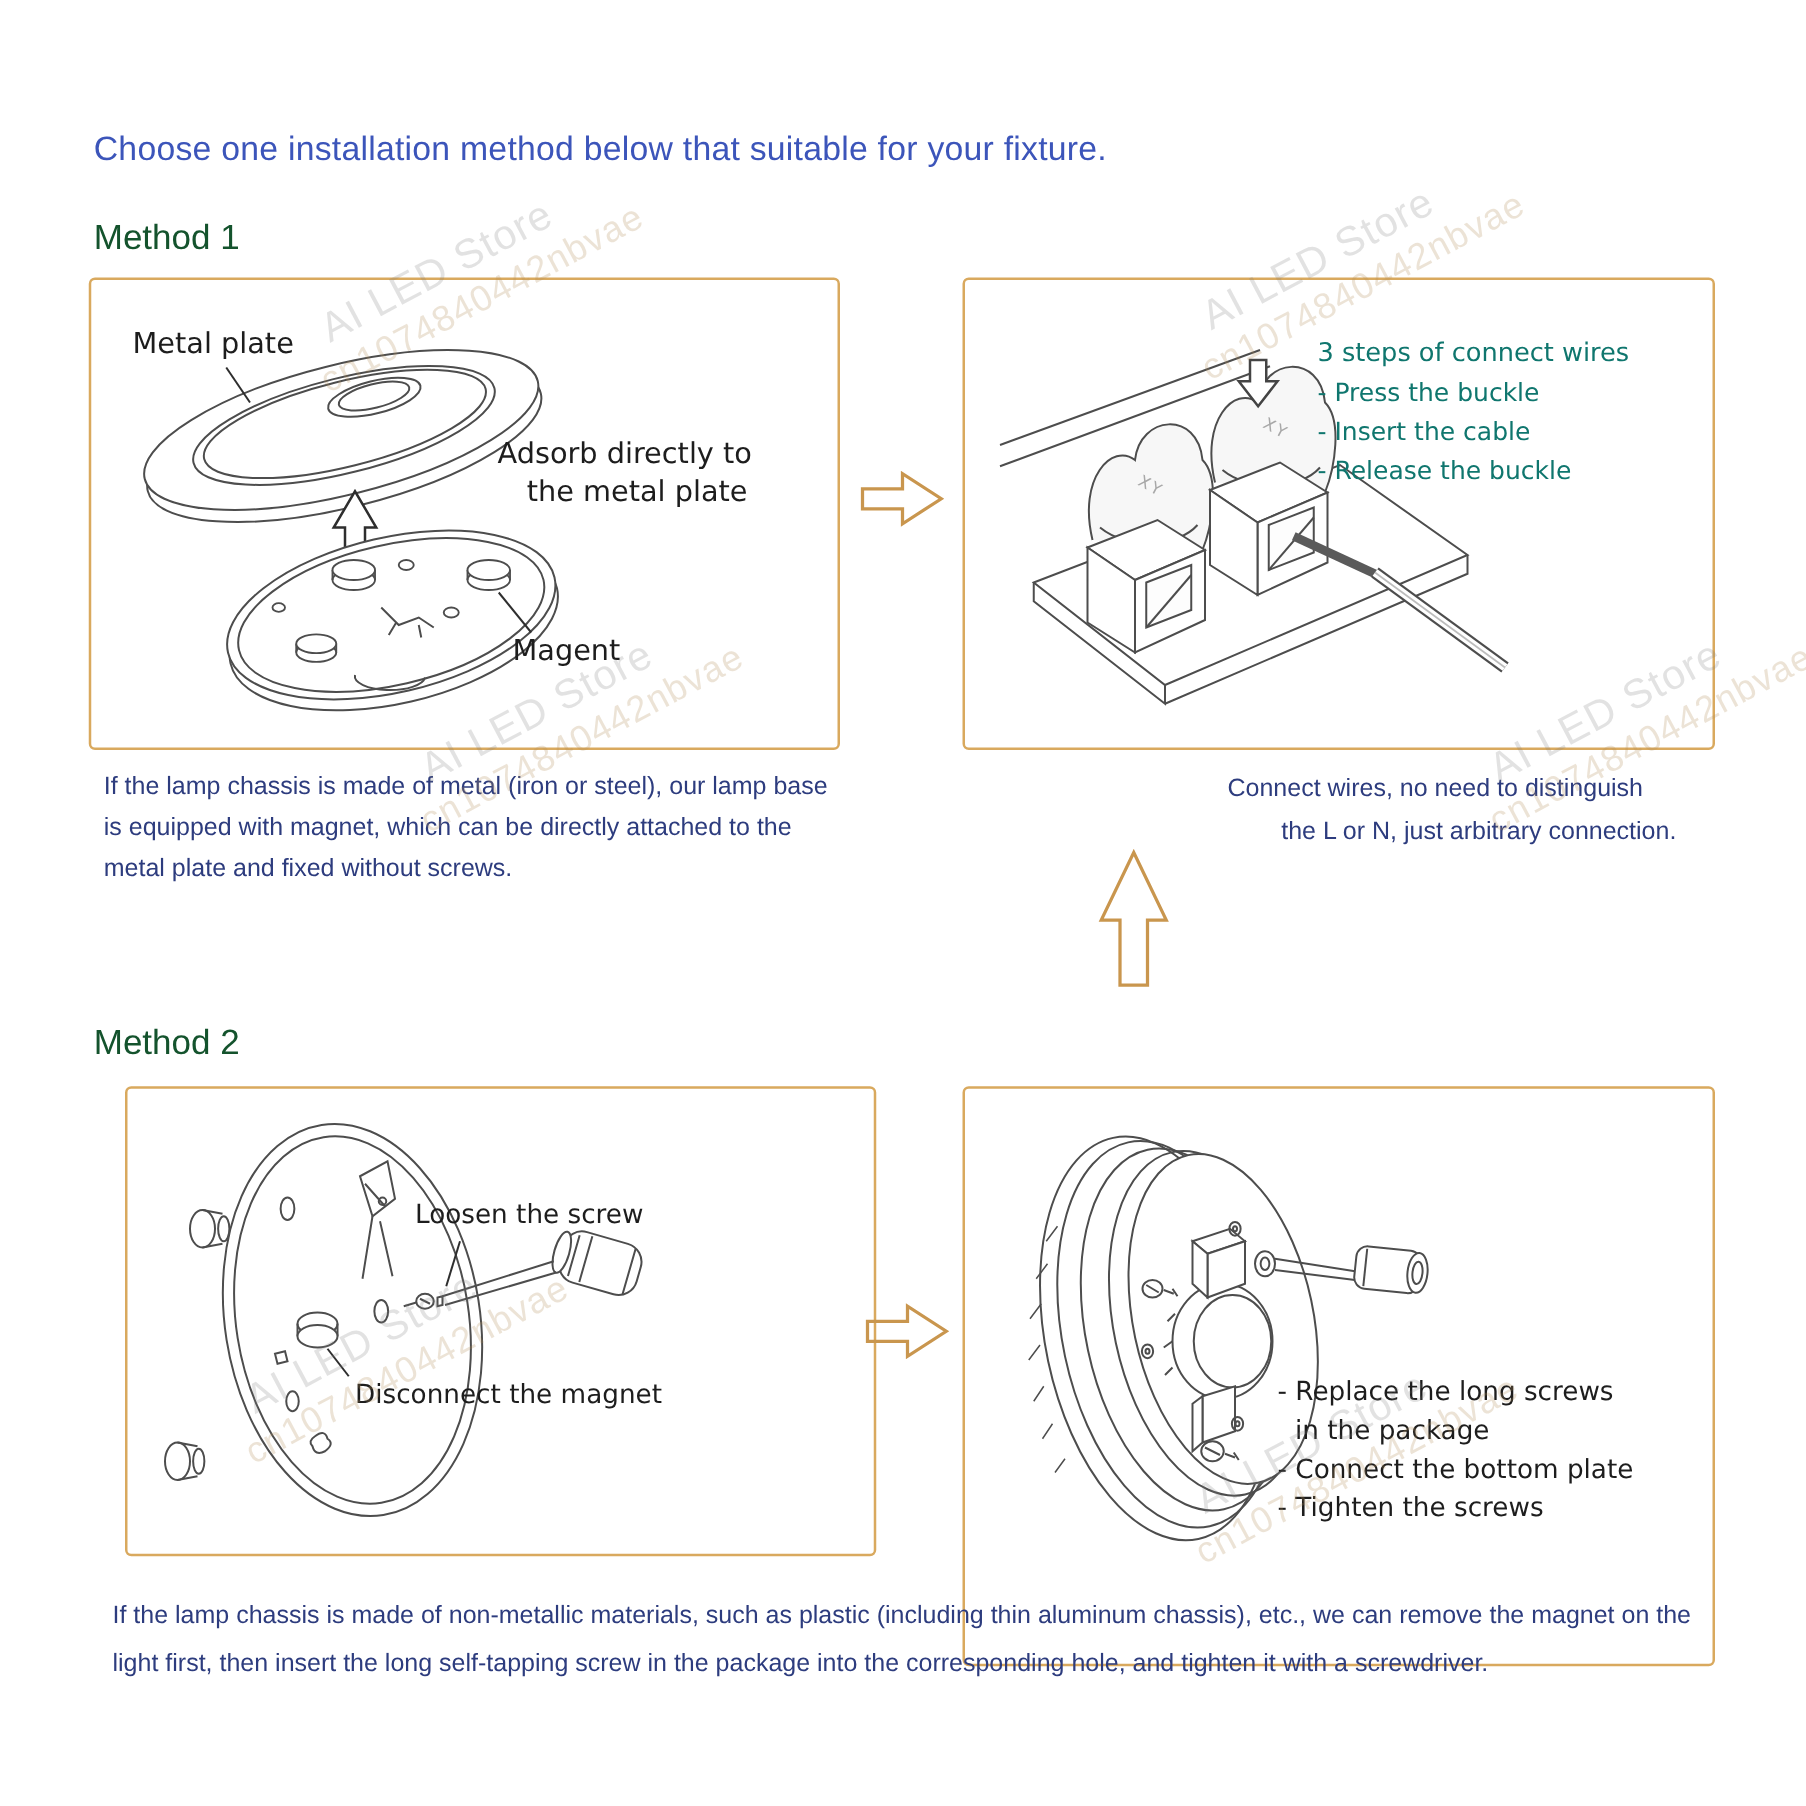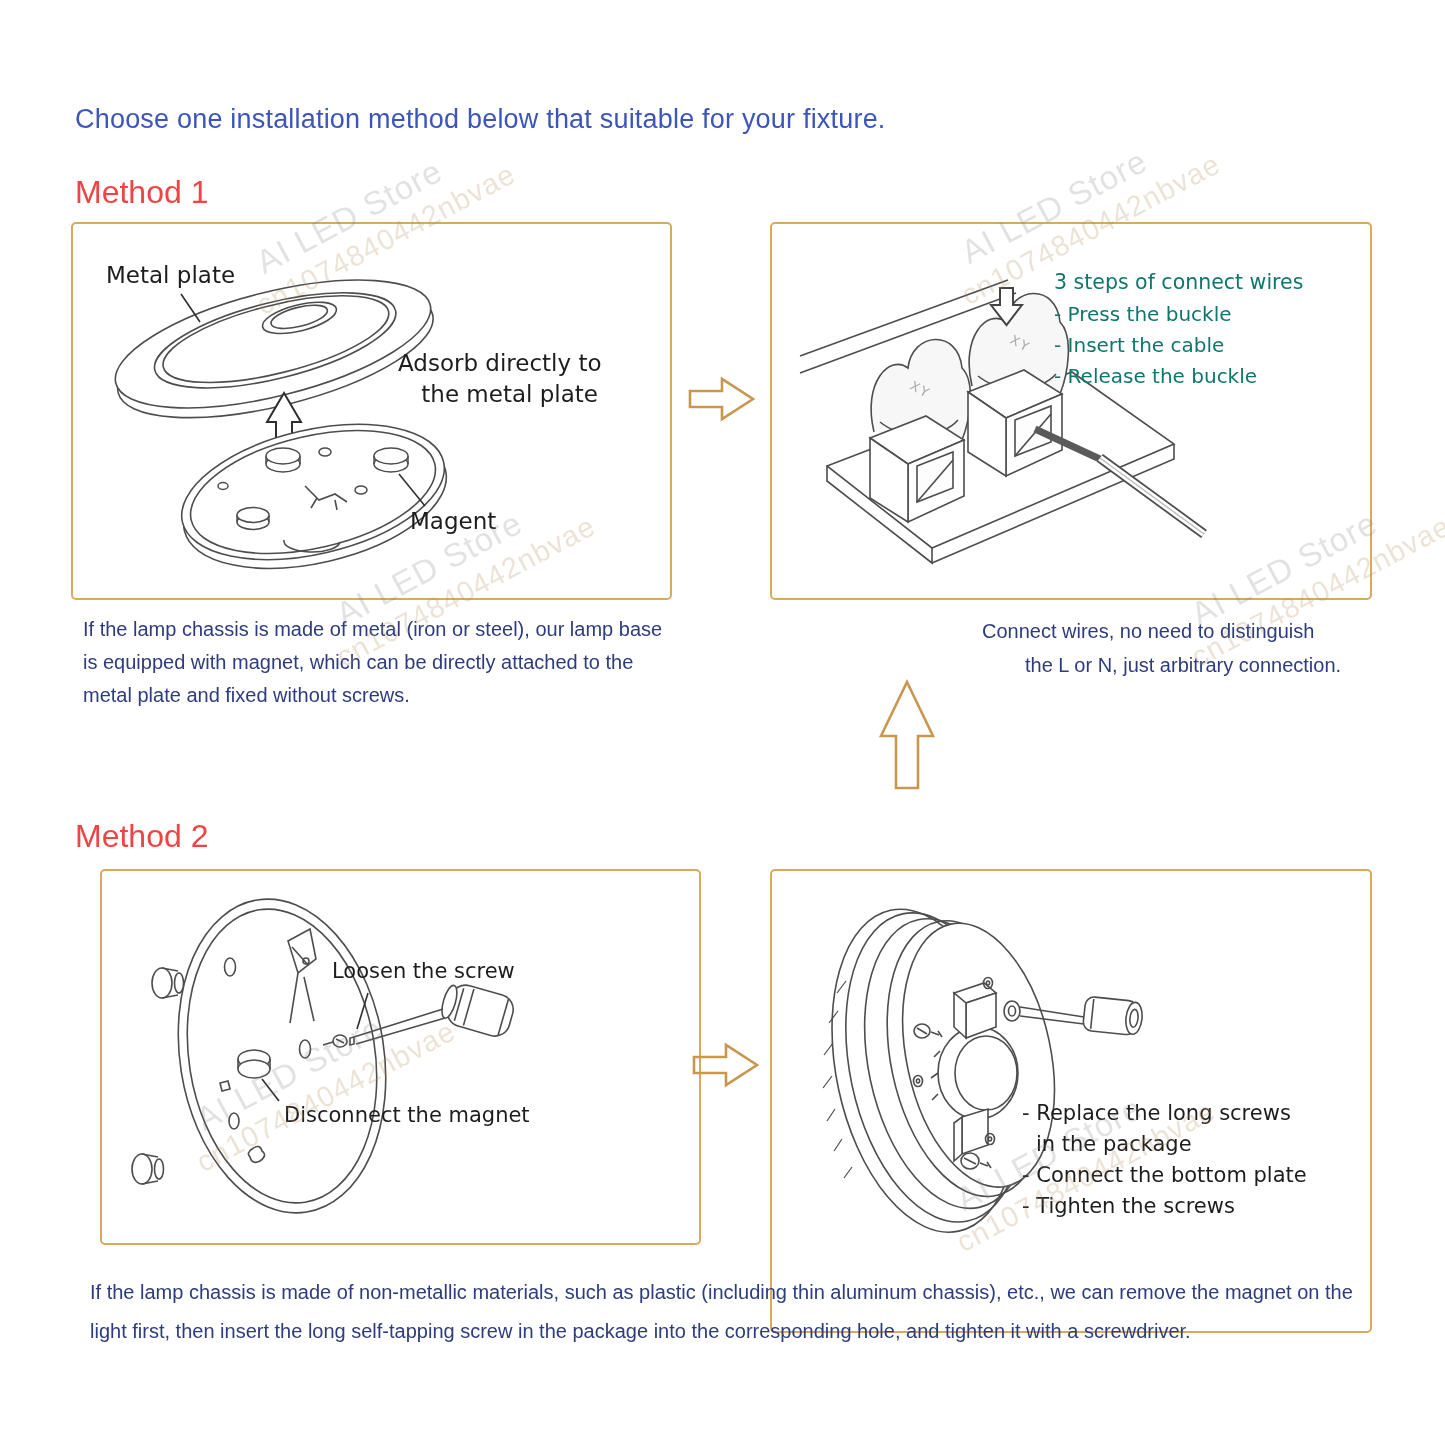--- a/index.html
+++ b/index.html
@@ -1,21 +1,21 @@
 <!DOCTYPE html>
 <html><head>
 <meta charset="utf-8">
 <style>
   html,body{margin:0;padding:0;background:#ffffff;}
   #page{position:relative;width:1445px;height:1445px;background:#ffffff;overflow:hidden;
         font-family:"Liberation Sans",sans-serif;}
   .abs{position:absolute;}
 
   .page-title{left:75px;top:104px;font-size:27px;color:#3c55ba;letter-spacing:.2px;}
-  .method-heading{font-size:32px;color:#ef4444;}
+  .method-heading{font-size:28px;color:#14532d;}
 
   .diagram-box{border:2px solid #d9a95e;border-radius:5px;background:#fff;box-sizing:border-box;}
   .diagram-box svg{position:absolute;left:0;top:0;}
 
   .dlabel{position:absolute;color:#1d1d1d;font-family:"DejaVu Sans",sans-serif;white-space:nowrap;}
   .dlabel.sz23{font-size:23px;}
   .dlabel.sz22{font-size:21px;}
 
   .steps-line{position:absolute;color:#0f766e;font-family:"DejaVu Sans",sans-serif;font-size:20px;white-space:nowrap;}
   .steps2-line{position:absolute;color:#1d1d1d;font-family:"DejaVu Sans",sans-serif;font-size:21px;white-space:nowrap;}

